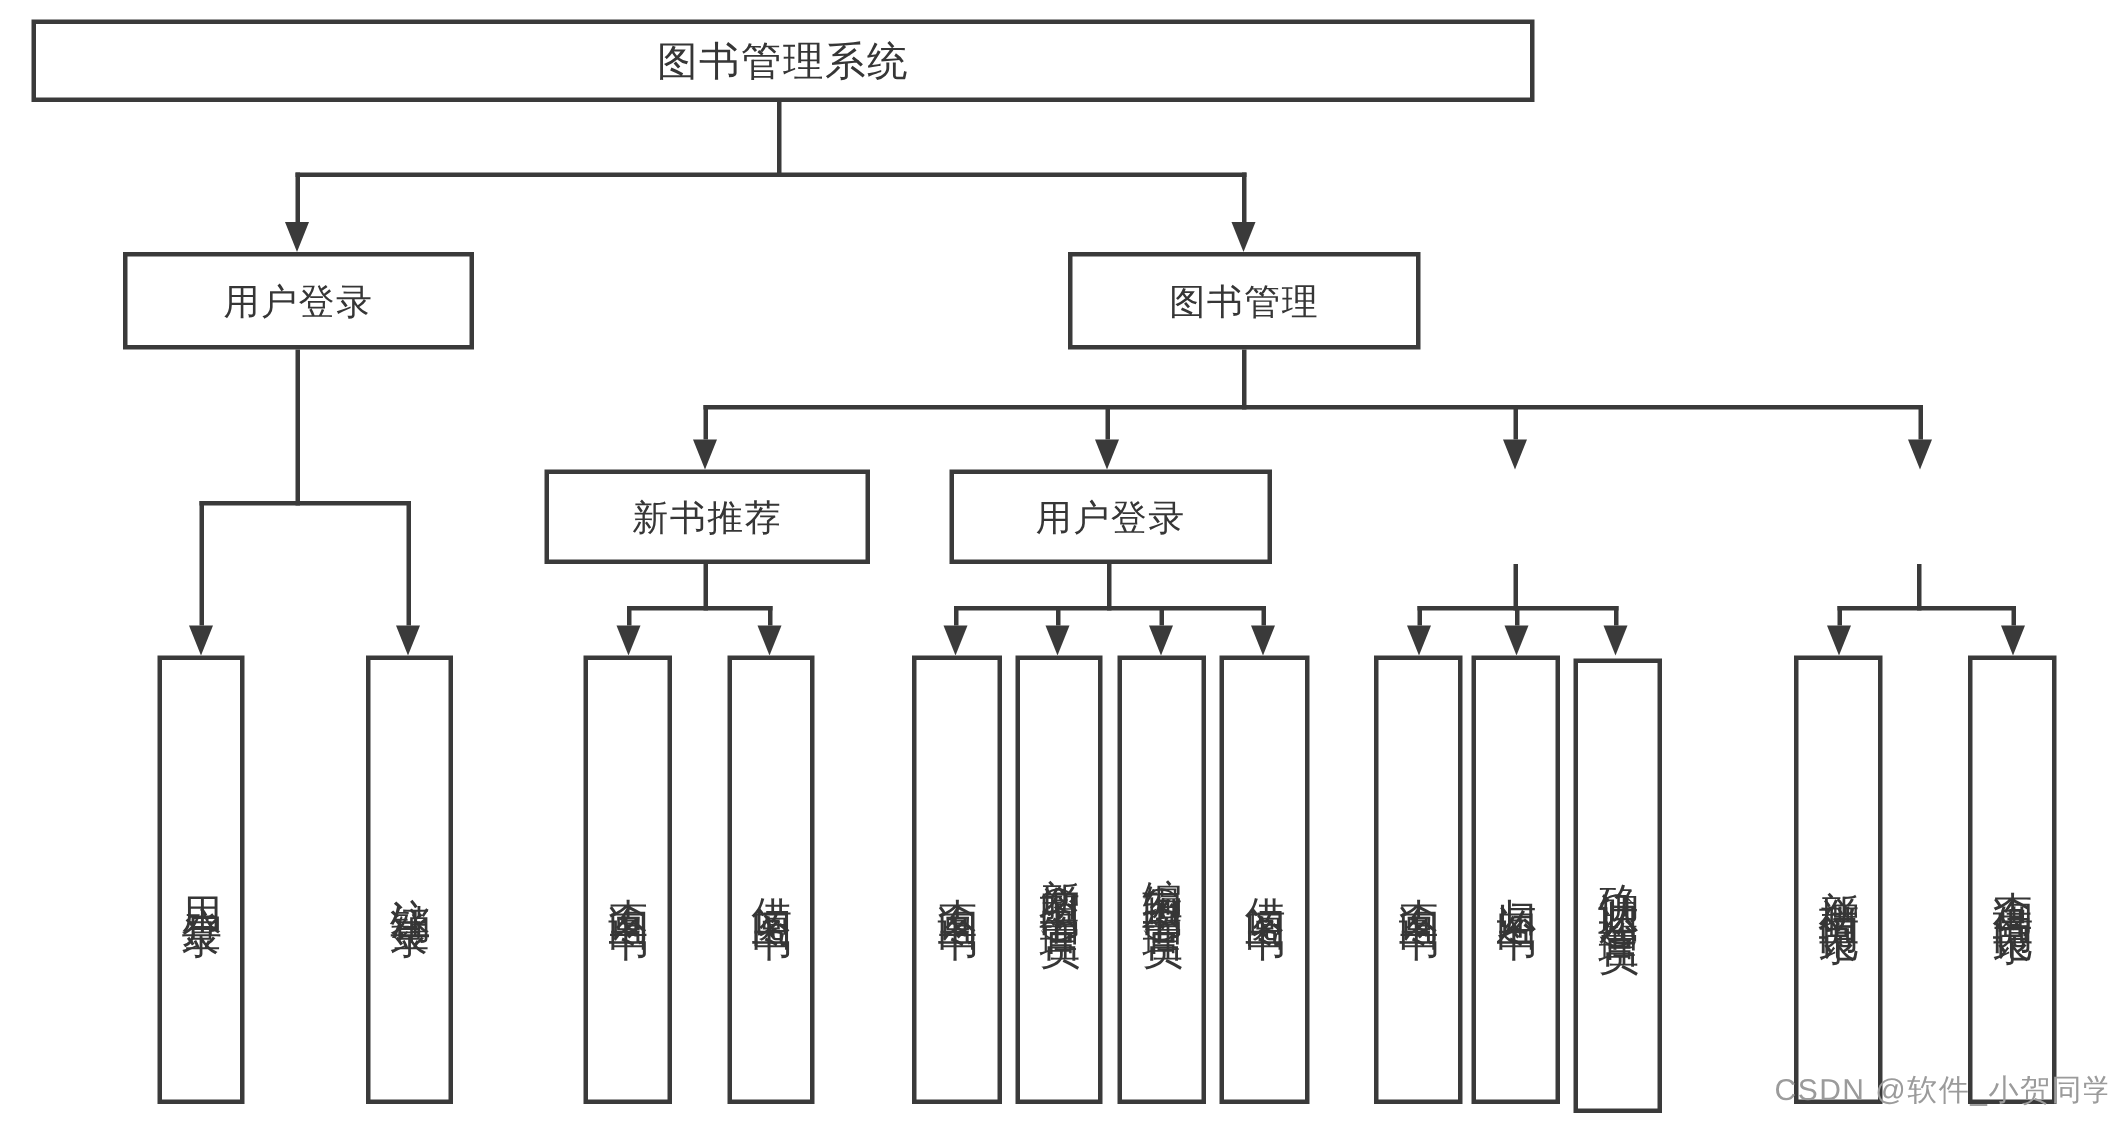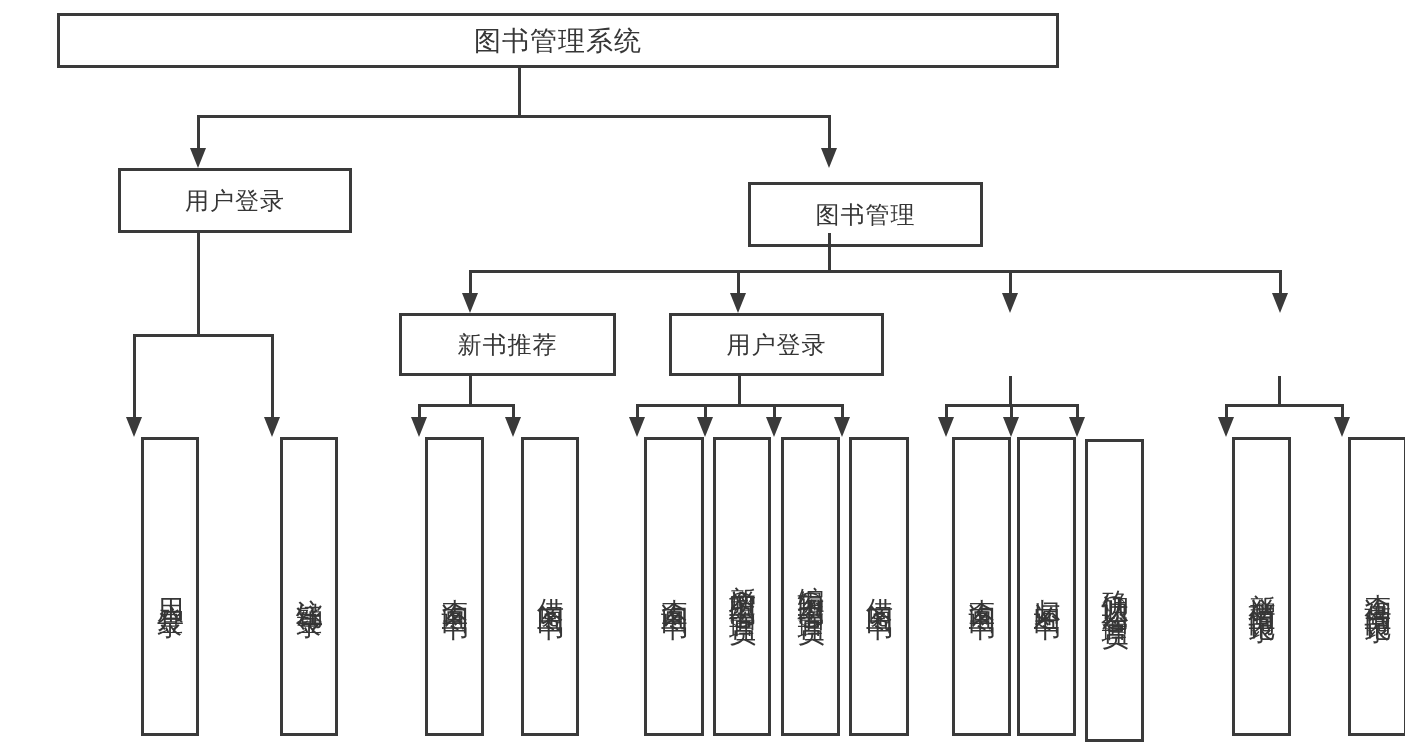--- a/index.html
+++ b/index.html
@@ -14,21 +14,20 @@
   .node {
     position: absolute;
     background: #ffffff;
     border: 3px solid #3a3a3a;
     box-sizing: border-box;
     display: flex;
     align-items: center;
     justify-content: center;
     color: #363636;
     text-align: center;
-    margin-left: 36px;
   }
   .h-node { font-size: 24px; letter-spacing: 1px; }
   .root-node { font-size: 27px; letter-spacing: 1px; }
   .v-node {
     font-size: 27px;
     line-height: 1;
   }
   .v-node span {
     writing-mode: vertical-rl;
     letter-spacing: 5px;
@@ -61,21 +60,21 @@
   <div class="node root-node" style="left:21px; top:13px; width:1002px; height:55px;">图书管理系统</div>
 
   <div class="line" style="left:518px; top:66px; width:3px; height:52px;"></div>
   <div class="line" style="left:197px; top:115px; width:634px; height:3px;"></div>
   <div class="line" style="left:197px; top:115px; width:3px; height:33px;"></div>
   <div class="arrow" style="left:190px; top:148px;"></div>
   <div class="line" style="left:828px; top:115px; width:3px; height:33px;"></div>
   <div class="arrow" style="left:821px; top:148px;"></div>
 
   <div class="node h-node" style="left:82px; top:168px; width:234px; height:65px;">用户登录</div>
-  <div class="node h-node" style="left:712px; top:182px; width:235px; height:65px;">图书管理</div>
+  <div class="node h-node" style="left:712px; top:168px; width:235px; height:65px;">图书管理</div>
 
   <div class="line" style="left:197px; top:233px; width:3px; height:104px;"></div>
   <div class="line" style="left:133px; top:334px; width:141px; height:3px;"></div>
   <div class="line" style="left:133px; top:334px; width:3px; height:83px;"></div>
   <div class="arrow" style="left:126px; top:417px;"></div>
   <div class="line" style="left:271px; top:334px; width:3px; height:83px;"></div>
   <div class="arrow" style="left:264px; top:417px;"></div>
 
   <div class="line" style="left:828px; top:233px; width:3px; height:40px;"></div>
   <div class="line" style="left:469px; top:270px; width:813px; height:3px;"></div>
@@ -162,14 +161,15 @@
     <span>确认归还（管理员）</span>
   </div>
 
   <div class="node v-node" style="left:1196px; top:437px; width:59px; height:299px;">
     <span>新增借阅记录</span>
   </div>
   <div class="node v-node" style="left:1312px; top:437px; width:59px; height:299px;">
     <span>查询借阅记录</span>
   </div>
 
+  <div class="watermark">CSDN @软件_小贺同学</div>
 
 </div>
 
 </body></html>

